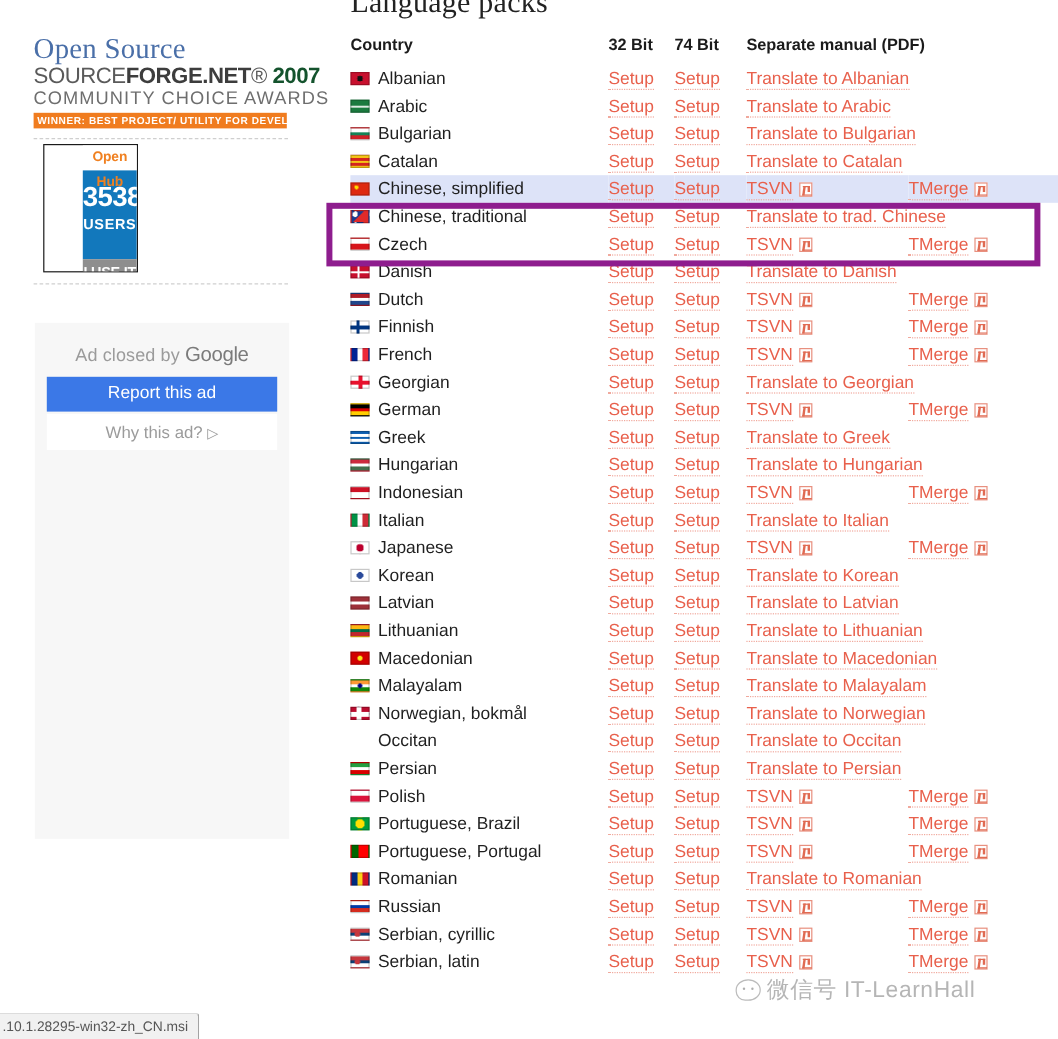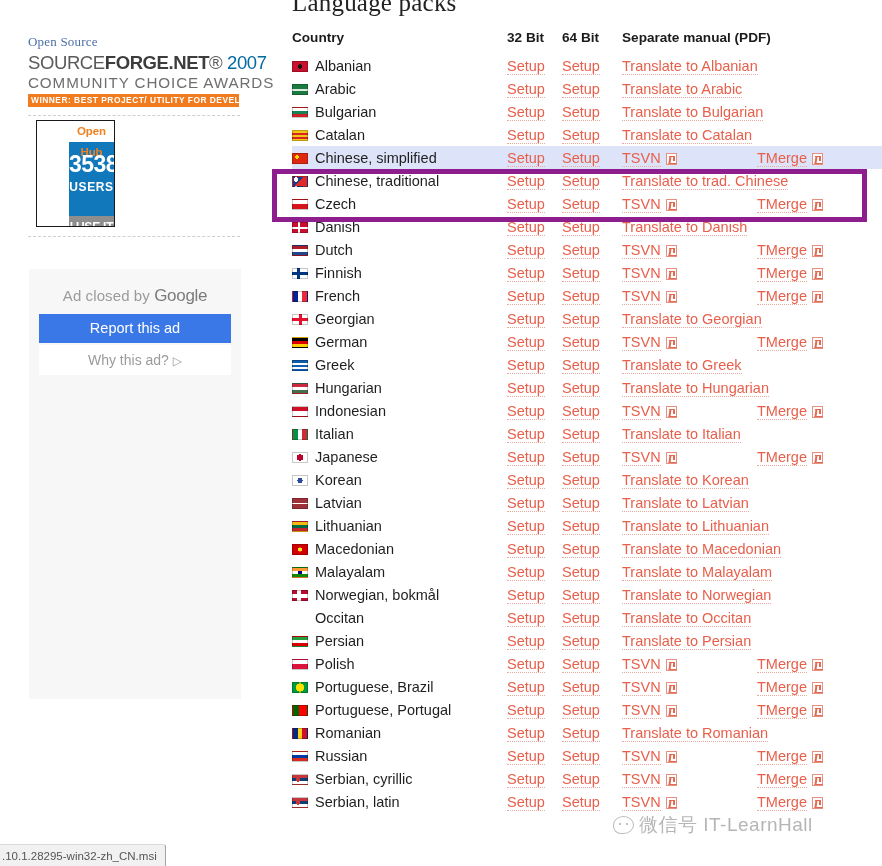--- a/index.html
+++ b/index.html
@@ -24,34 +24,34 @@
     width: 268px; height: 866px;
     background: #ffffff;
   }
   .sf-award {
     position: absolute;
     left: 28px; top: 31px;
     width: 212px;
   }
   .sf-line1 {
     font-family: "Liberation Serif", serif;
-    font-size: 13px;
+    font-size: 24px;
     color: #4a6fa8;
     letter-spacing: .2px;
     line-height: 21px;
   }
   .sf-line2 {
     font-size: 18.5px;
     color: #5a5a5a;
     letter-spacing: -0.4px;
     line-height: 21px;
     white-space: nowrap;
   }
   .sf-line2 b { color: #3d3d3d; }
-  .sf-line2 .yr { color: #0369a1; font-weight: normal; margin-top: 26px; }
+  .sf-line2 .yr { color: #14532d; font-weight: bold; margin-top: 26px; }
   .sf-line3 {
     font-size: 15.2px;
     color: #6e6e6e;
     letter-spacing: 0.9px;
     line-height: 19px;
     white-space: nowrap;
   }
   .sf-banner {
     margin-top: 2px;
     background: #f07c1f;
@@ -347,21 +347,21 @@
   </div>
 
   <div id="main">
     <div class="pagetitle">Language packs</div>
 
     <table class="langtable">
       <thead>
         <tr>
           <th class="c-country">Country</th>
           <th class="c-32">32 Bit</th>
-          <th class="c-64">64 Bit</th>
+          <th class="c-64">74 Bit</th>
           <th class="c-man" colspan="2">Separate manual (PDF)</th>
         </tr>
       </thead>
       <tbody id="rows-body">
           <tr>
             <td class="c-country"><span class="flag" style="background-image: radial-gradient(circle, rgb(17, 17, 17) 0px, rgb(17, 17, 17) 2.4px, transparent 2.5px), linear-gradient(rgb(200, 16, 46), rgb(200, 16, 46));"></span><span class="cname">Albanian</span></td>
             <td class="c-32"><span class="link">Setup</span></td>
             <td class="c-64"><span class="link">Setup</span></td>
             <td class="c-man" colspan="2"><span class="link">Translate to Albanian</span></td>
           </tr>

